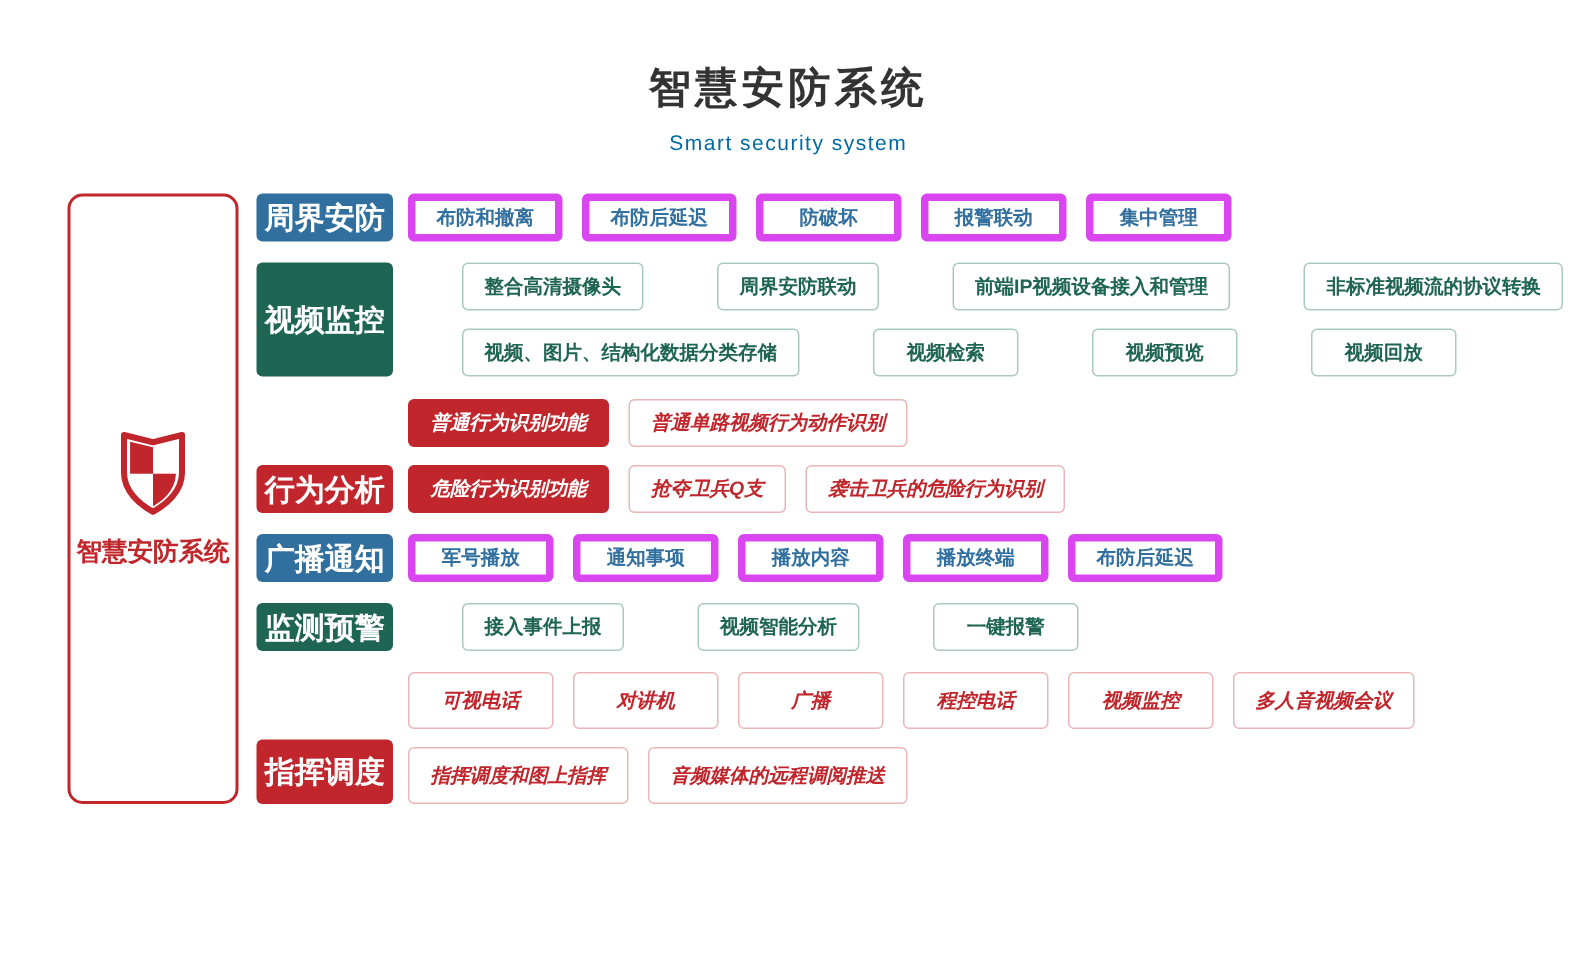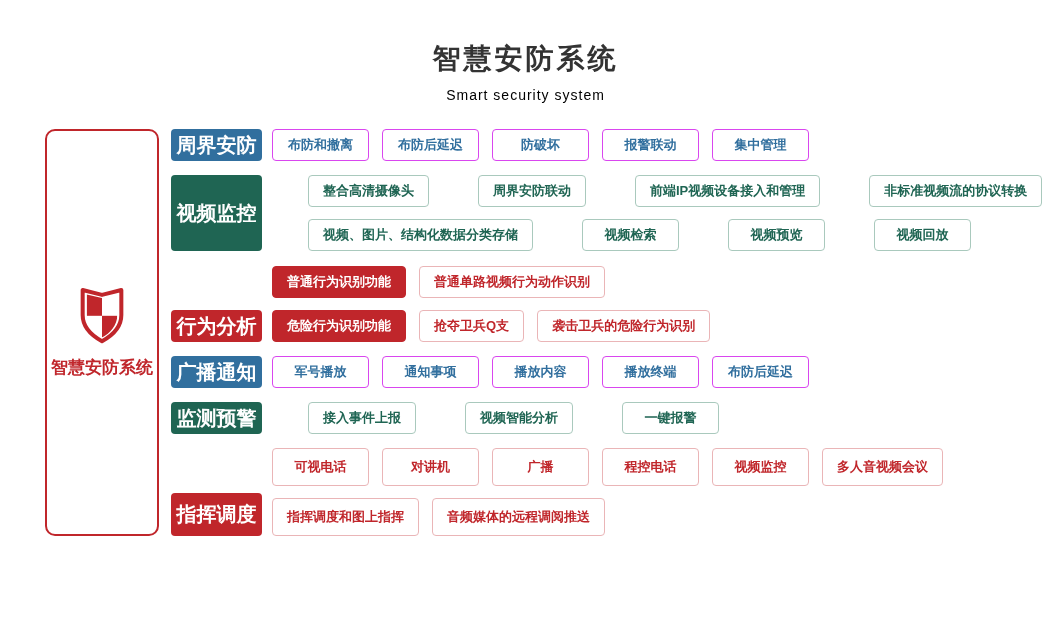--- a/index.html
+++ b/index.html
@@ -2,21 +2,21 @@
 <html><head>
 <meta charset="utf-8">
 <style>
   html,body{margin:0;padding:0;}
   body{
     width:1051px;height:636px;background:#ffffff;overflow:hidden;
     font-family:"Liberation Sans","DejaVu Sans",sans-serif;
   }
   .header{text-align:center;padding-top:40px;}
   .title{font-size:28px;font-weight:700;color:#333333;letter-spacing:3px;}
-  .subtitle{font-size:14px;color:#000000;margin-top:9px;letter-spacing:1px;}
+  .subtitle{font-size:14px;color:#0369a1;margin-top:9px;letter-spacing:1px;}
   .main{display:flex;margin:26px 0 0 45px;gap:12px;align-items:stretch;}
   .root-box{
     width:110px;border:2px solid #C0262B;border-radius:10px;flex:none;
     display:flex;flex-direction:column;align-items:center;justify-content:center;gap:12px;
     background:#ffffff;
   }
   .root-label{color:#C0262B;font-size:17px;font-weight:700;white-space:nowrap;}
   .rows{display:flex;flex-direction:column;gap:14px;}
   .cat-row{display:flex;gap:10px;align-items:stretch;}
   .cat-box{
@@ -29,23 +29,23 @@
   .item{
     box-sizing:border-box;min-width:97px;height:32px;padding:0 14px;
     border-radius:4px;background:#ffffff;
     display:flex;align-items:center;justify-content:center;
     font-size:13px;font-weight:700;white-space:nowrap;
   }
   .items-col.tall .item{height:38px;}
   .cat-blue{background:#316F9E;}
   .cat-green{background:#1F6553;}
   .cat-red{background:#C0262B;margin-top:45px;}
-  .item-blue{border:1px solid #d946ef;color:#316F9E;}
+  .item-blue{border:5px solid #d946ef;color:#316F9E;}
   .item-green{border:1px solid #A9C9BD;color:#1F6553;margin-left:36px;}
-  .item-red{border:1px solid #EAB5B7;color:#C0262B;}
+  .item-red{border:1px solid #EAB5B7;color:#C0262B;font-style:italic;}
   .item-red.solid{background:#C0262B;color:#ffffff;border:1px solid #C0262B;}
 </style>
 </head>
 <body>
 
 <div class="header">
   <div class="title">智慧安防系统</div>
   <div class="subtitle">Smart security system</div>
 </div>
 

